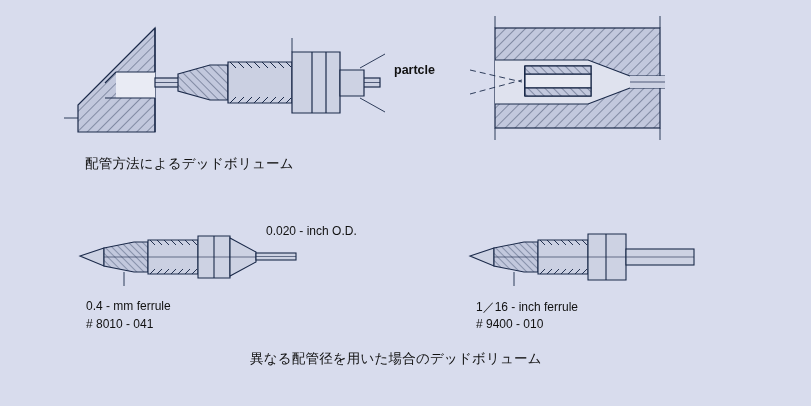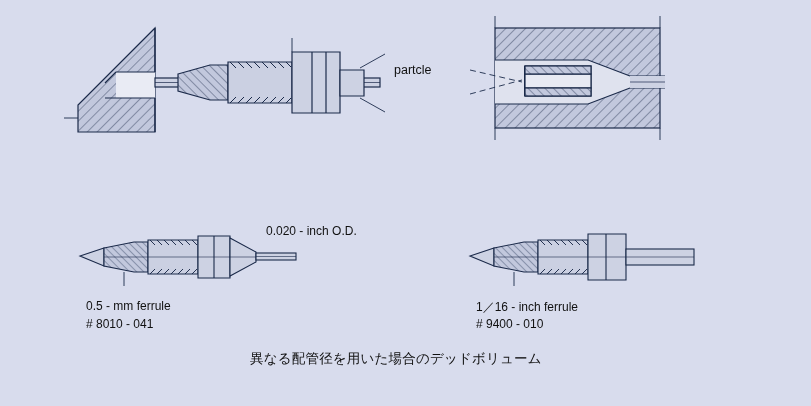--- a/index.html
+++ b/index.html
@@ -101,20 +101,21 @@
 
         <path d="M 280 60 L 304 60 L 304 86 L 280 86 Z" fill="#cdd2e3"></path>
 
         <line x1="300" y1="58" x2="325" y2="44" stroke-width="0.9"></line>
         <line x1="300" y1="88" x2="325" y2="102" stroke-width="0.9"></line>
         <line x1="232" y1="42" x2="232" y2="28" stroke-width="0.9"></line>
         <line x1="18" y1="108" x2="4" y2="108" stroke-width="0.9"></line>
       </g>
     </svg>
   </div>
+  <div class="caption" style="left:85px; top:155px;">配管方法によるデッドボリューム</div>
 
   <div class="panel" style="left:470px; top:14px;">
     <svg width="220" height="135" viewBox="0 0 220 135">
       <defs>
         <pattern id="hatchD" width="7" height="7" patternTransform="rotate(45)" patternUnits="userSpaceOnUse">
           <rect width="7" height="7" fill="#c2c8dd"></rect>
           <line x1="0" y1="0" x2="0" y2="7" stroke="#32405f" stroke-width="0.9"></line>
         </pattern>
         <pattern id="hatchE" width="6" height="6" patternTransform="rotate(-45)" patternUnits="userSpaceOnUse">
           <rect width="6" height="6" fill="#c2c8dd"></rect>
@@ -144,21 +145,21 @@
           <line x1="0" y1="56" x2="52" y2="68"></line>
         </g>
 
         <line x1="25" y1="14" x2="25" y2="2" stroke-width="0.9"></line>
         <line x1="190" y1="14" x2="190" y2="2" stroke-width="0.9"></line>
         <line x1="25" y1="114" x2="25" y2="126" stroke-width="0.9"></line>
         <line x1="190" y1="114" x2="190" y2="126" stroke-width="0.9"></line>
       </g>
     </svg>
   </div>
-  <div class="label" style="left:394px; top:63px;">partcle</div>
+  <div class="label" style="left:394px; top:63px;font-weight:bold;">partcle</div>
 
   <div class="panel" style="left:78px; top:228px;">
     <svg width="220" height="60" viewBox="0 0 220 60">
       <defs>
         <pattern id="hatchF" width="5" height="5" patternTransform="rotate(-45)" patternUnits="userSpaceOnUse">
           <rect width="5" height="5" fill="#c2c8dd"></rect>
           <line x1="0" y1="0" x2="0" y2="5" stroke="#32405f" stroke-width="0.8"></line>
         </pattern>
       </defs>
       <g stroke="#1b2a4a" stroke-width="1.1" fill="none">
@@ -181,21 +182,21 @@
         <rect x="178" y="25" width="40" height="7" fill="#cdd2e3"></rect>
         <line x1="178" y1="28.5" x2="218" y2="28.5" stroke-width="0.6"></line>
 
         <line x1="26" y1="29" x2="178" y2="29" stroke-width="0.6"></line>
 
         <line x1="46" y1="44" x2="46" y2="58" stroke-width="0.9"></line>
       </g>
     </svg>
   </div>
   <div class="label-small" style="left:266px; top:224px;">0.020 - inch O.D.</div>
-  <div class="label-small" style="left:86px; top:299px;">0.5 - mm  ferrule</div>
+  <div class="label-small" style="left:86px; top:299px;">0.4 - mm  ferrule</div>
   <div class="label-small" style="left:86px; top:317px;"># 8010 - 041</div>
 
   <div class="panel" style="left:468px; top:228px;">
     <svg width="230" height="60" viewBox="0 0 230 60">
       <defs>
         <pattern id="hatchG" width="5" height="5" patternTransform="rotate(-45)" patternUnits="userSpaceOnUse">
           <rect width="5" height="5" fill="#c2c8dd"></rect>
           <line x1="0" y1="0" x2="0" y2="5" stroke="#32405f" stroke-width="0.8"></line>
         </pattern>
       </defs>

